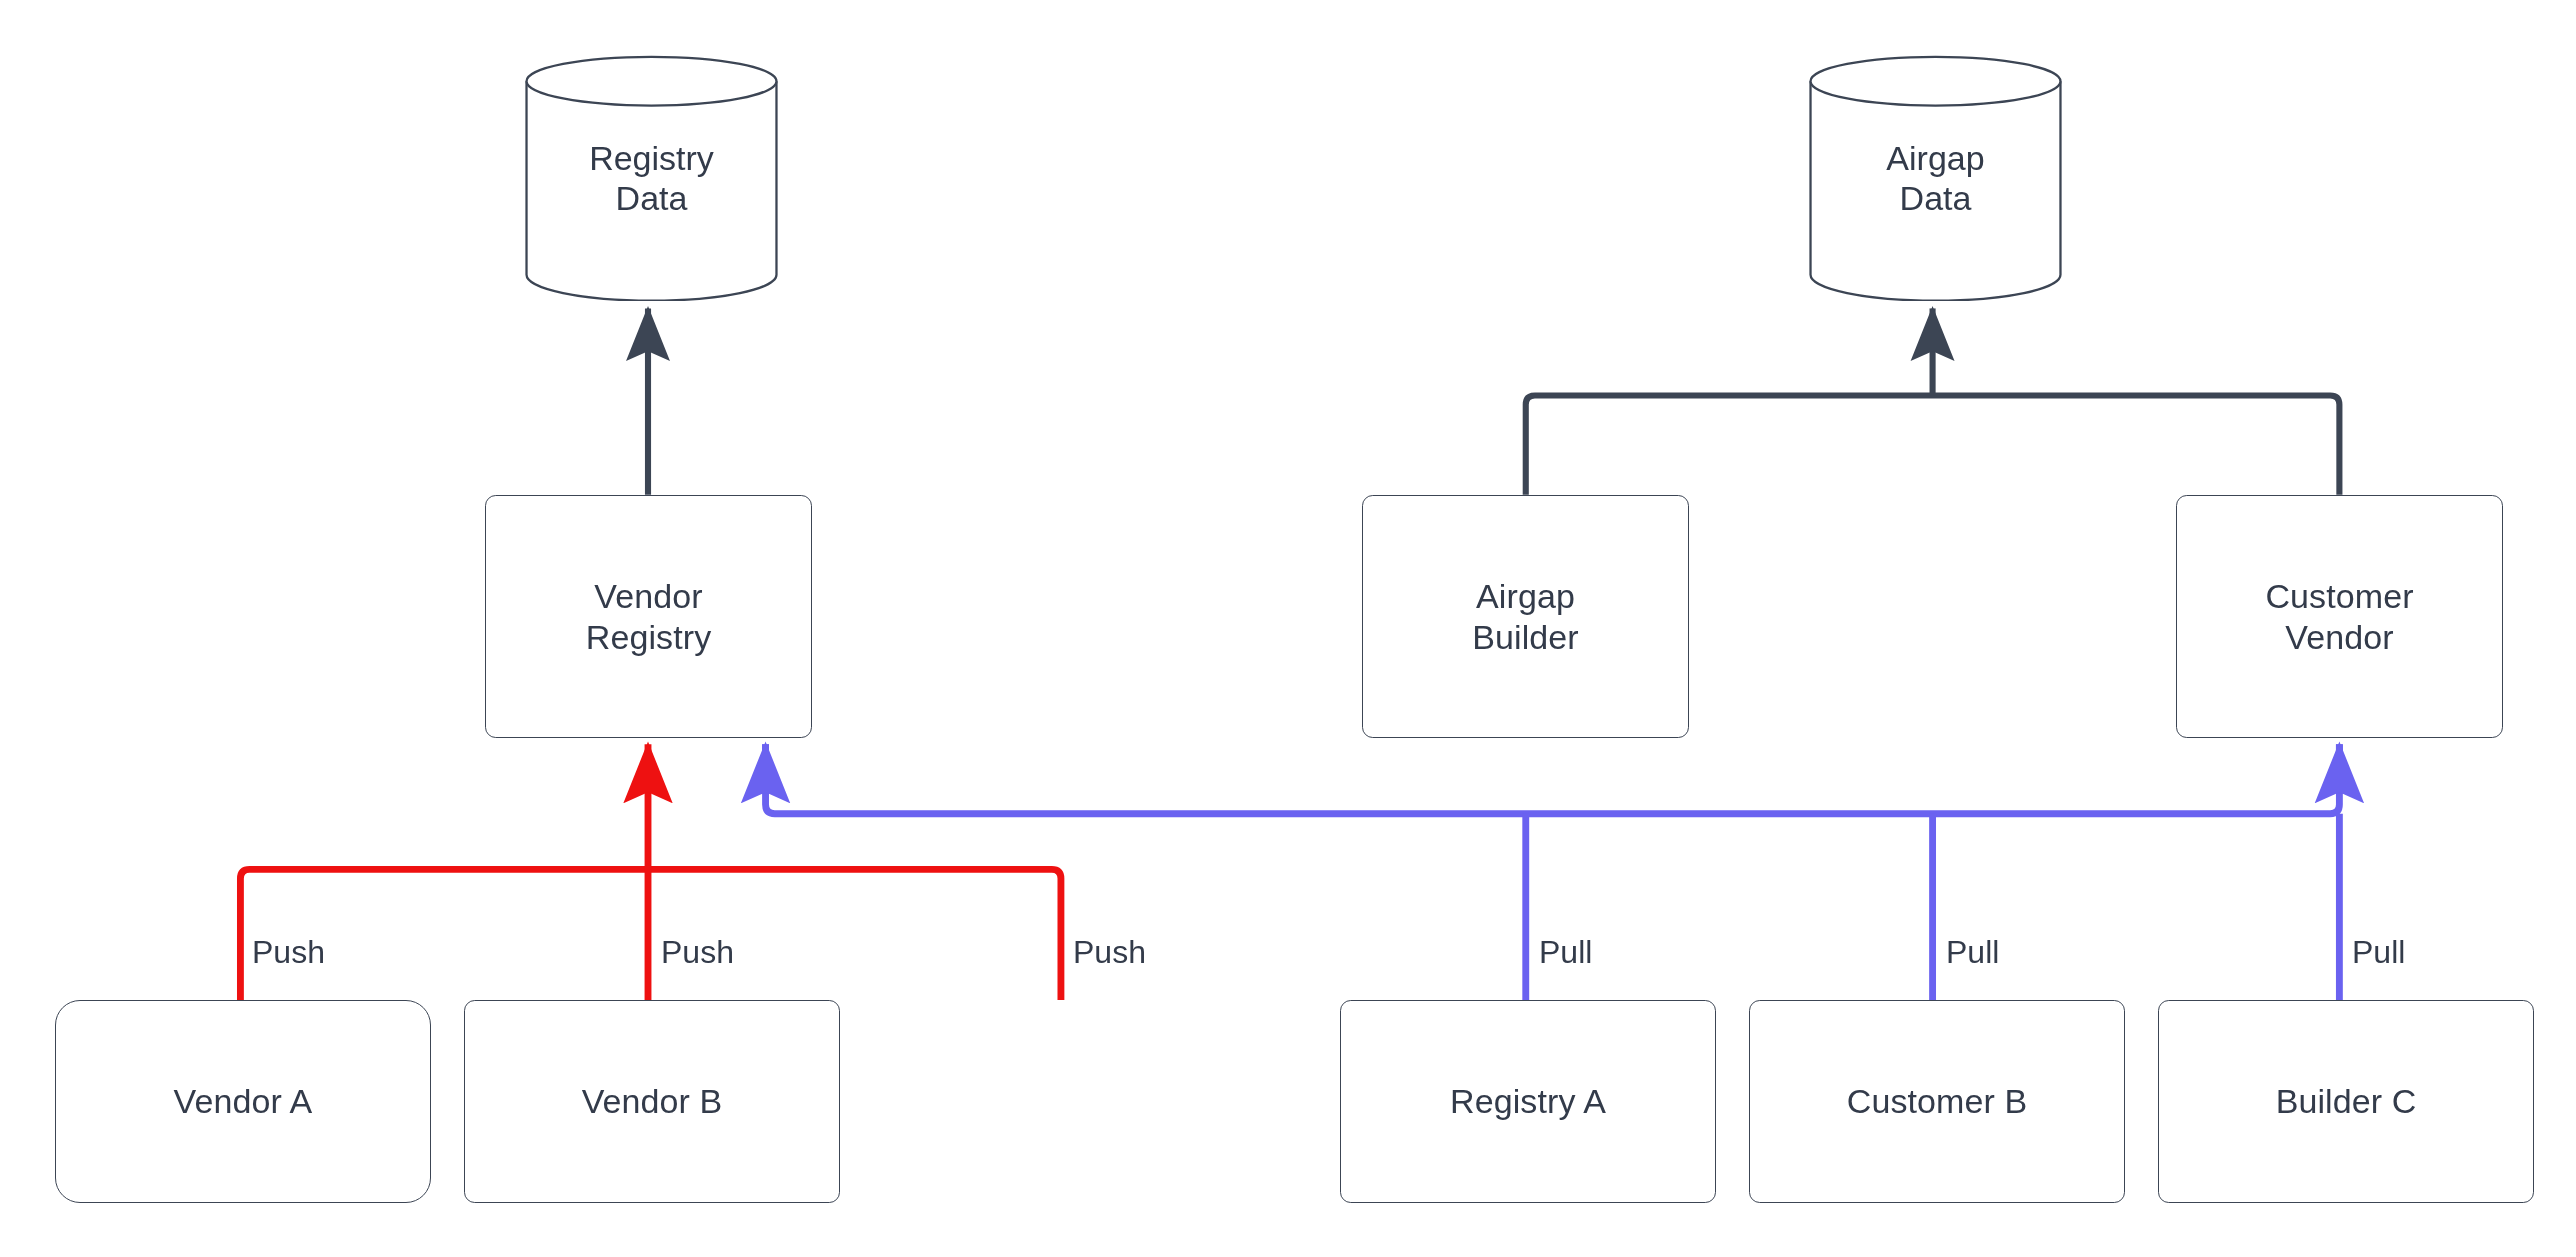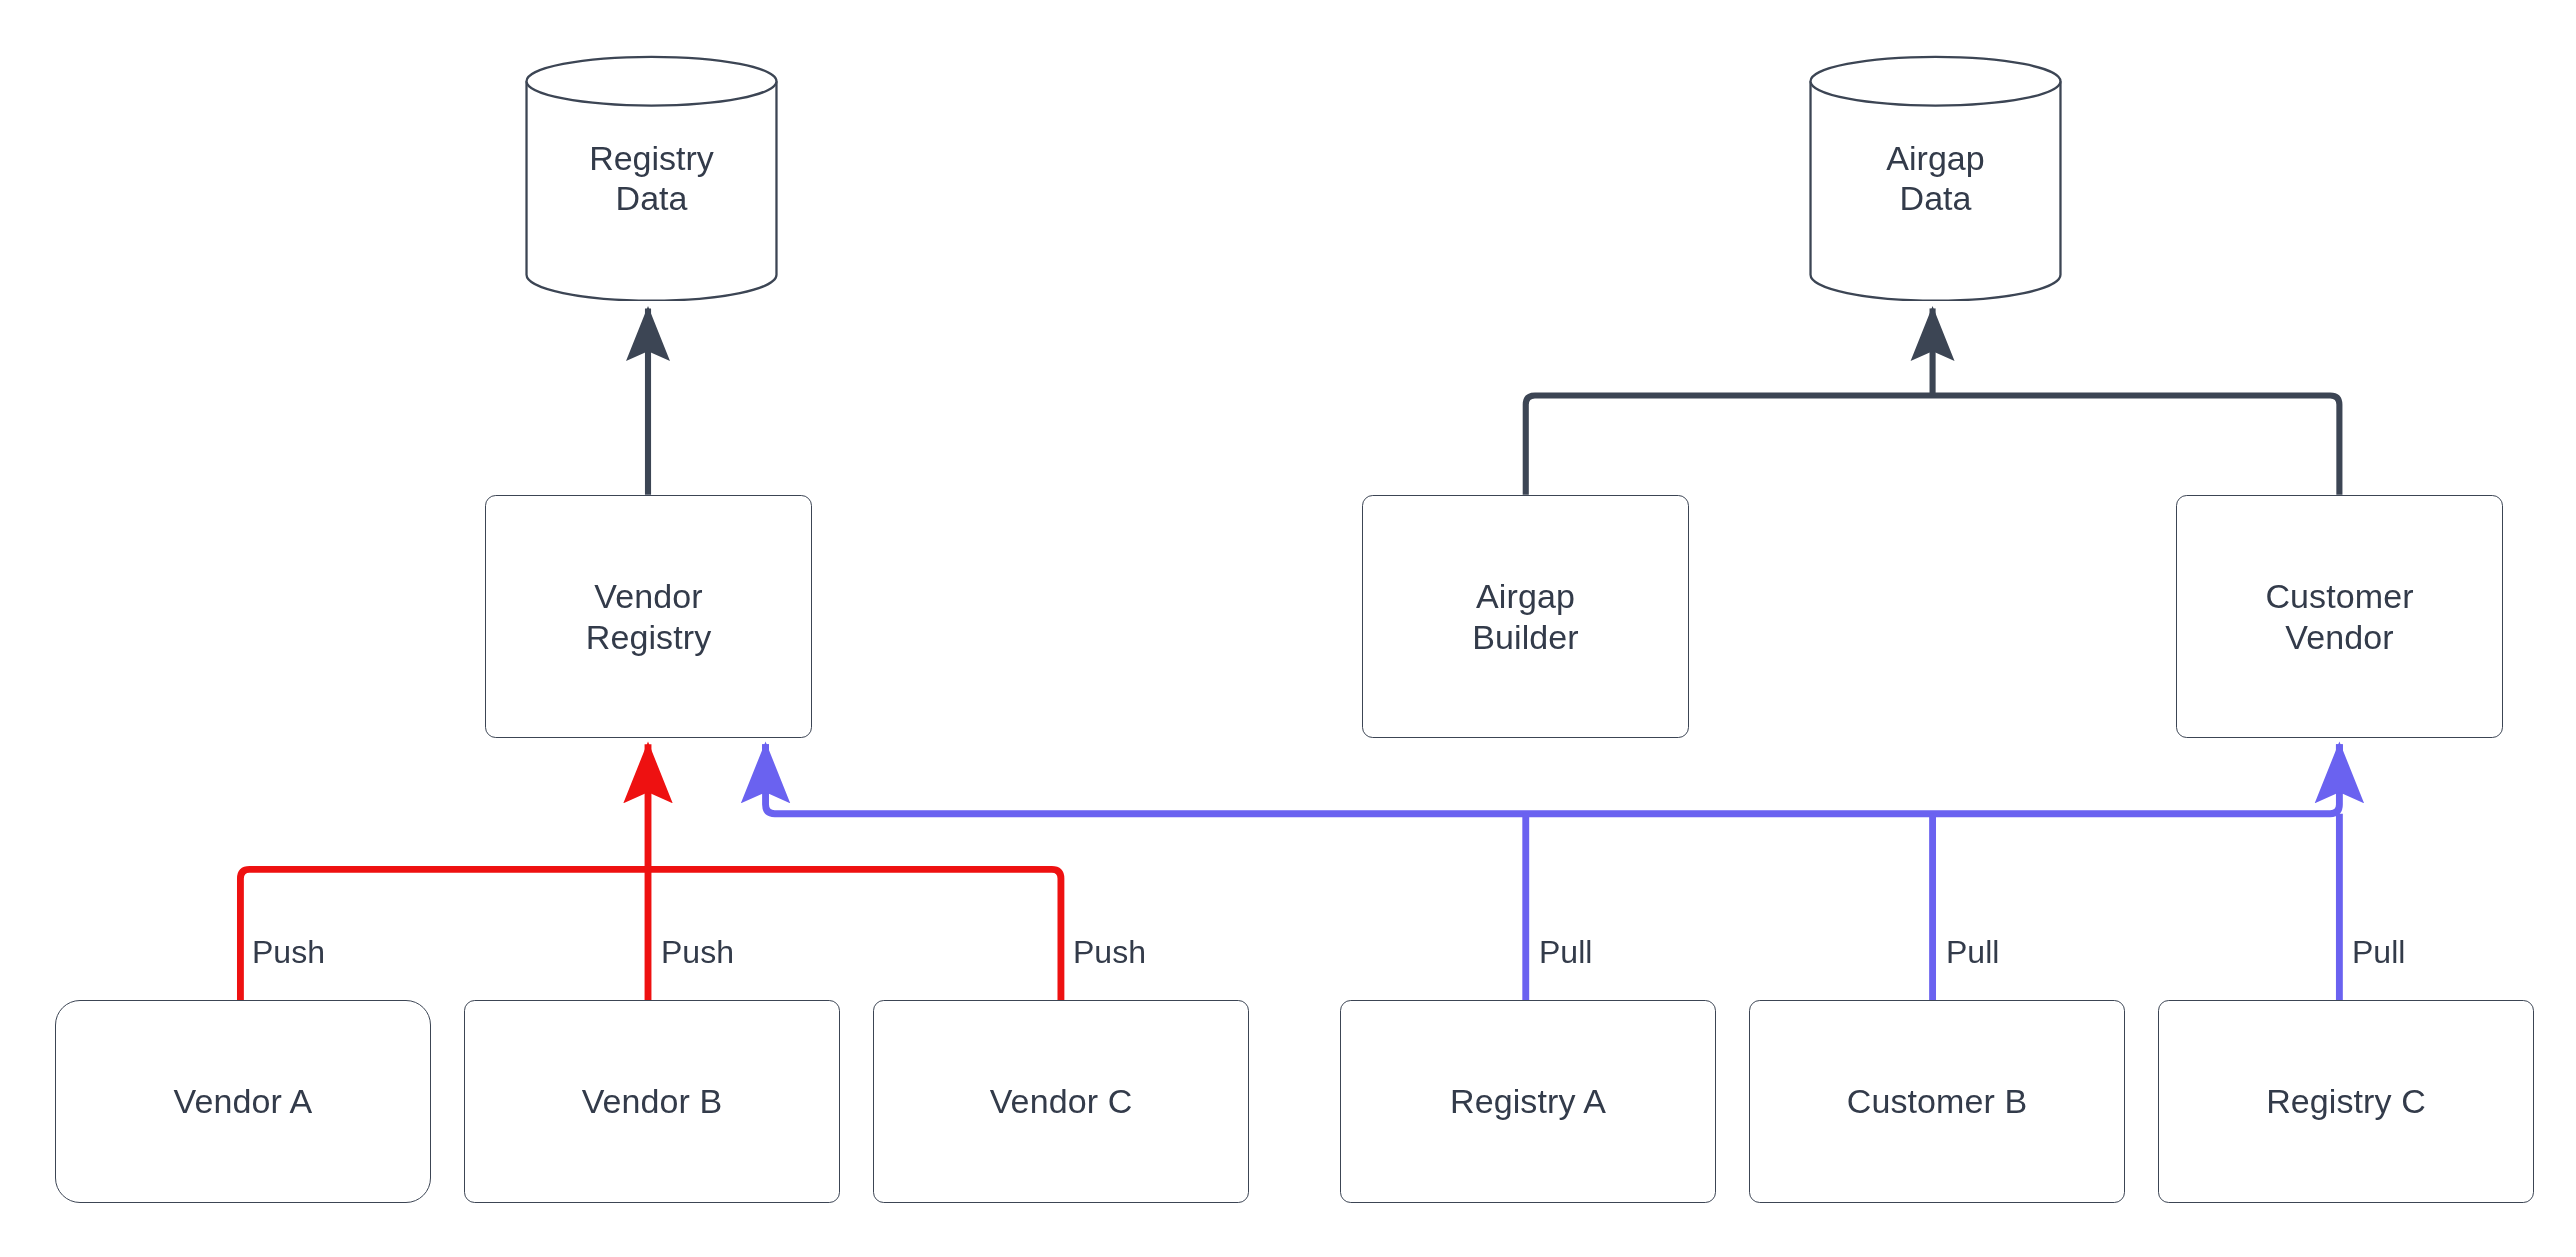--- a/index.html
+++ b/index.html
@@ -152,34 +152,31 @@
   </div>
 
   <div class="node node-box" style="left:55px; top:1000px; width:376px; height:203px;border-radius:25px;">
     <span class="node-label">Vendor A</span>
   </div>
 
   <div class="node node-box" style="left:464px; top:1000px; width:376px; height:203px;">
     <span class="node-label">Vendor B</span>
   </div>
 
-  <div class="node node-box" style="left:873px; top:1000px; width:376px; height:203px;">
-    <span class="node-label">Vendor C</span>
-  </div>
 
   <div class="node node-box" style="left:1340px; top:1000px; width:376px; height:203px;">
     <span class="node-label">Registry A</span>
   </div>
 
   <div class="node node-box" style="left:1749px; top:1000px; width:376px; height:203px;">
     <span class="node-label">Customer B</span>
   </div>
 
   <div class="node node-box" style="left:2158px; top:1000px; width:376px; height:203px;">
-    <span class="node-label">Registry C</span>
+    <span class="node-label">Builder C</span>
   </div>
 
   <div class="edge-label" style="left:252px; top:936px;">Push</div>
   <div class="edge-label" style="left:661px; top:936px;">Push</div>
   <div class="edge-label" style="left:1073px; top:936px;">Push</div>
 
   <div class="edge-label" style="left:1539px; top:936px;">Pull</div>
   <div class="edge-label" style="left:1946px; top:936px;">Pull</div>
   <div class="edge-label" style="left:2352px; top:936px;">Pull</div>
 

